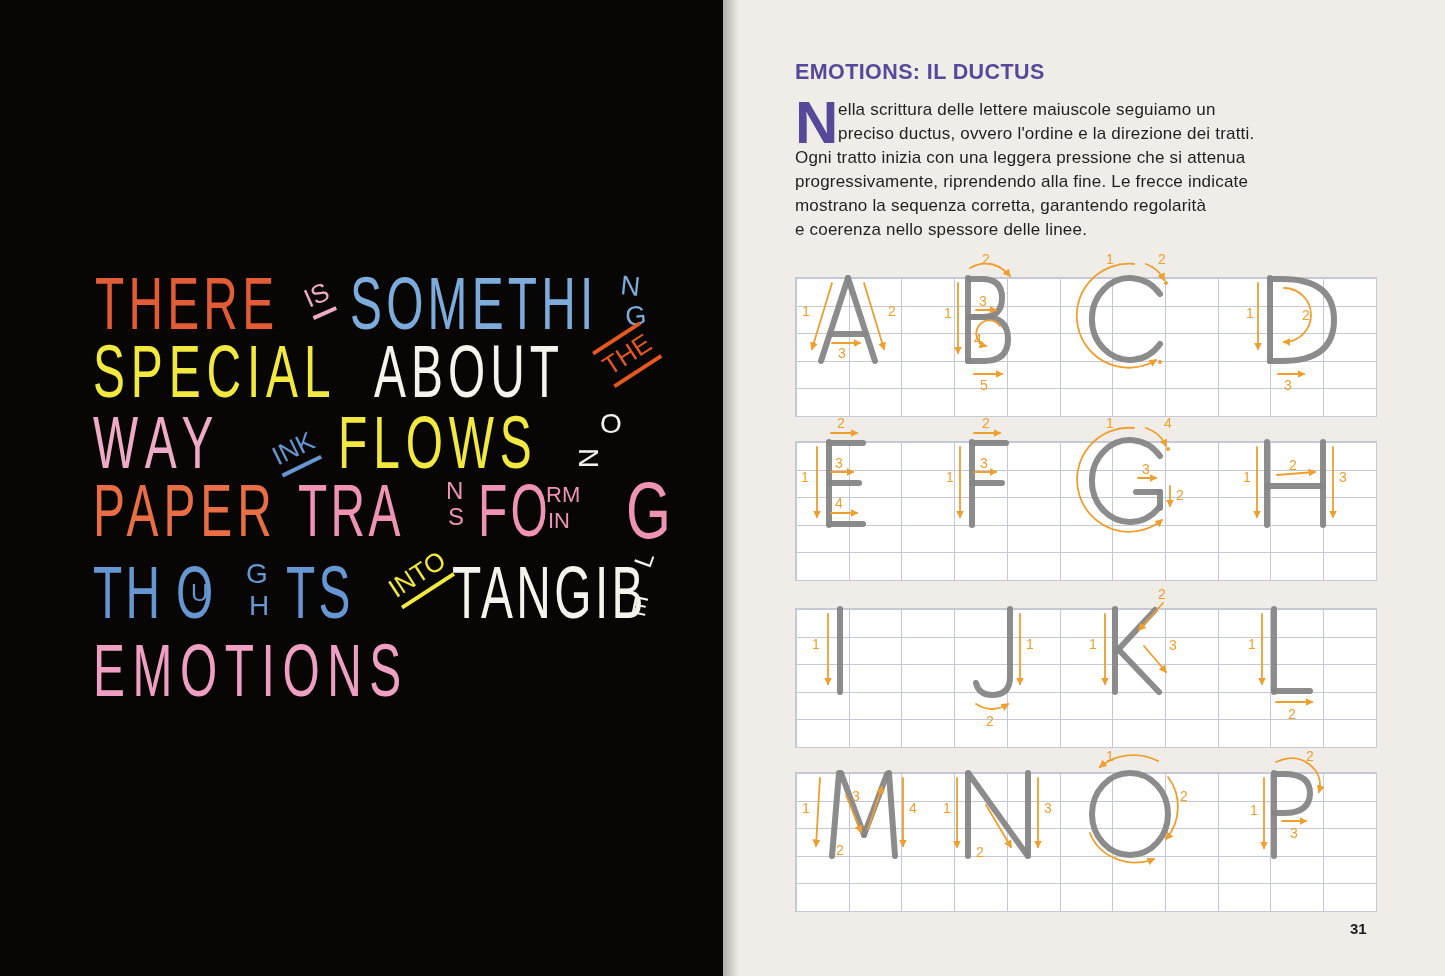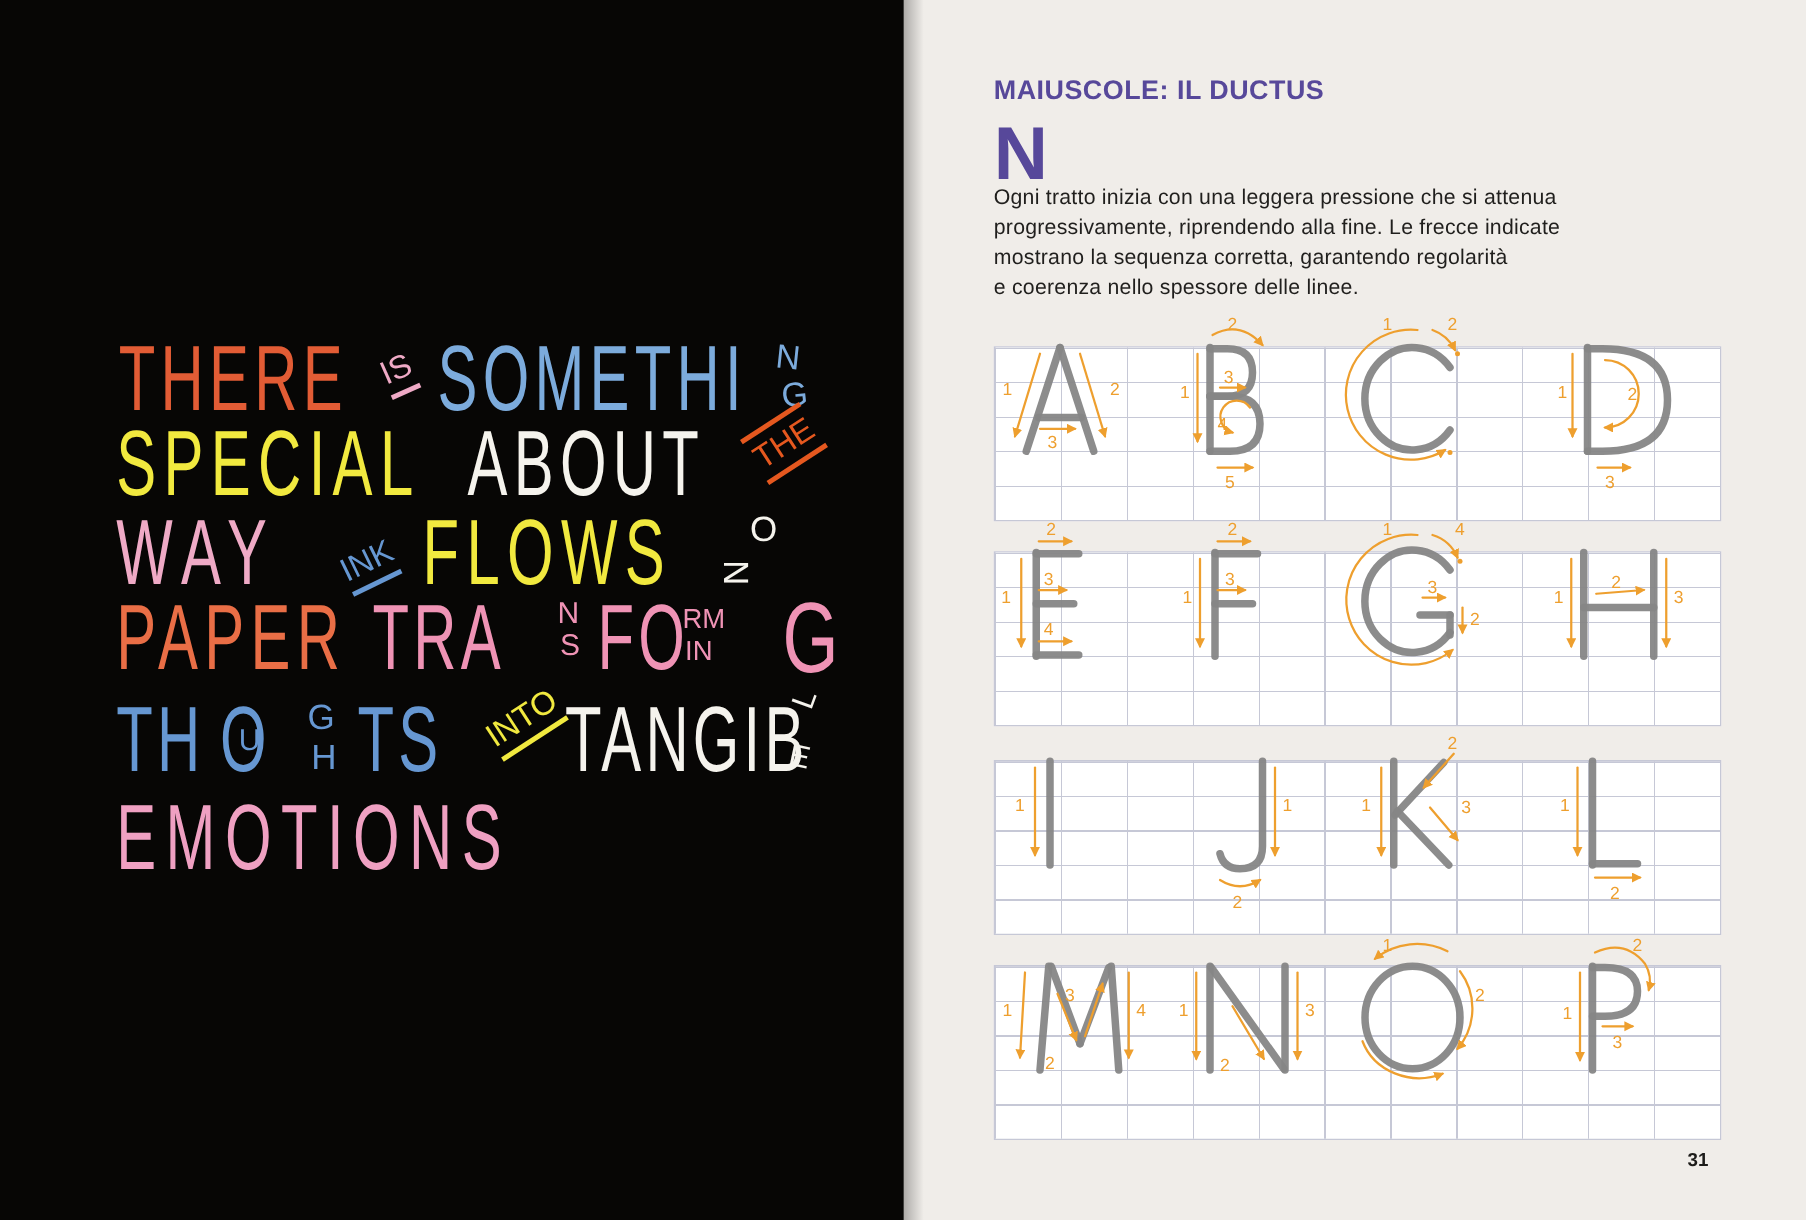--- a/index.html
+++ b/index.html
@@ -76,22 +76,24 @@
     <span class="bw big c-wh" style="left:452px;top:556px;letter-spacing:4px;">TANGIB</span>
     <span class="bw c-wh" style="left:630px;top:562px;font-size:25px;transform:rotate(-70deg);">L</span>
     <span class="bw c-wh" style="left:634px;top:592px;font-size:25px;transform:rotate(12deg);">E</span>
 
     <span class="bw big c-pks" style="left:93px;top:634px;letter-spacing:9px;">EMOTIONS</span>
   </div>
 
   <div id="right-page"></div>
   <div id="spine"></div>
 
-  <div id="section-title">MAIUSCOLE: IL DUCTUS</div>
+  <div id="section-title">EMOTIONS: IL DUCTUS</div>
   <div id="dropcap">N</div>
+  <div id="body-first" class="bodytext">ella scrittura delle lettere maiuscole seguiamo un
+preciso ductus, ovvero l'ordine e la direzione dei tratti.</div>
   <div id="body-rest" class="bodytext">Ogni tratto inizia con una leggera pressione che si attenua
 progressivamente, riprendendo alla fine. Le frecce indicate
 mostrano la sequenza corretta, garantendo regolarità
 e coerenza nello spessore delle linee.</div>
   <div id="page-number">31</div>
 
   <div class="gridblock" style="top:277px;"></div>
   <div class="gridblock" style="top:441px;"></div>
   <div class="gridblock" style="top:608px;"></div>
   <div class="gridblock" style="top:772px;"></div>

